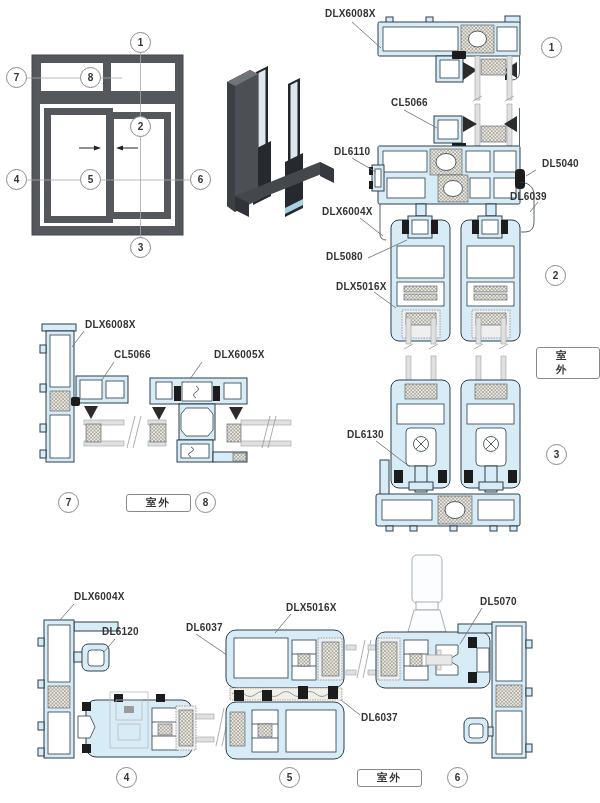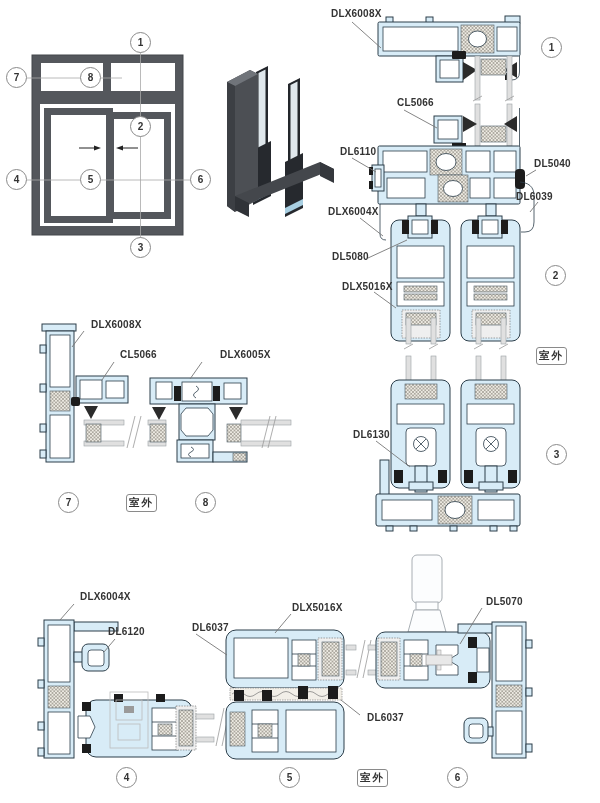--- a/index.html
+++ b/index.html
@@ -11,26 +11,26 @@
   .h{fill:url(#xh);stroke:#4a5a64;stroke-width:.6;}
   .g{fill:#e0e0e0;stroke:#9aa0a4;stroke-width:.6;}
   .k{fill:#1c1c1c;stroke:none;}
   .wedge{fill:#2b2b2b;stroke:none;}
   .ghost{fill:none;stroke:#bcbcbc;stroke-width:.8;}
   .ln{fill:none;stroke:#777777;stroke-width:.9;}
   .axis{fill:none;stroke:#a8a8a8;stroke-width:.8;}
   .brk{fill:none;stroke:#999999;stroke-width:.8;}
   .sq{fill:none;stroke:#2c3e4a;stroke-width:.8;}
   .callout{position:absolute;font-size:10px;font-weight:600;color:#333;white-space:nowrap;
-           letter-spacing:.2px;margin-left:6px;}
+           letter-spacing:.2px;}
   .marker{position:absolute;width:21px;height:21px;border:1px solid #8a8a8a;border-radius:50%;
           background:#fff;color:#333;font-size:10px;font-weight:600;display:flex;
           align-items:center;justify-content:center;box-sizing:border-box;}
   .tag{position:absolute;border:1px solid #8a8a8a;border-radius:3px;background:#fff;color:#333;
-       font-size:10.5px;font-weight:600;padding:1px 2px;letter-spacing:2px;}
+       font-size:10.5px;font-weight:600;padding:1px 19px;letter-spacing:2px;}
 </style>
 </head>
 <body>
 
 <div id="canvas">
 
 <svg width="600" height="803" viewBox="0 0 600 803">
   <defs>
     <pattern id="xh" width="3.5" height="3.5" patternUnits="userSpaceOnUse">
       <rect width="3.5" height="3.5" fill="#efece4"></rect>
@@ -351,21 +351,21 @@
     <path class="ln" d="M196,634 L227,655"></path>
     <path class="ln" d="M291,614 L275,633"></path>
     <path class="ln" d="M482,608 L460,644"></path>
     <path class="ln" d="M360,715 L341,700"></path>
   </g>
 </svg>
 
 <div class="callout" style="left:325px;top:8px">DLX6008X</div>
 <div class="callout" style="left:391px;top:97px">CL5066</div>
 <div class="callout" style="left:334px;top:146px">DL6110</div>
-<div class="callout" style="left:528px;top:158px">DL5040</div>
+<div class="callout" style="left:542px;top:158px">DL5040</div>
 <div class="callout" style="left:510px;top:191px">DL6039</div>
 <div class="callout" style="left:322px;top:206px">DLX6004X</div>
 <div class="callout" style="left:326px;top:251px">DL5080</div>
 <div class="callout" style="left:336px;top:281px">DLX5016X</div>
 <div class="callout" style="left:347px;top:429px">DL6130</div>
 
 <div class="callout" style="left:85px;top:319px">DLX6008X</div>
 <div class="callout" style="left:114px;top:349px">CL5066</div>
 <div class="callout" style="left:214px;top:349px">DLX6005X</div>
 

